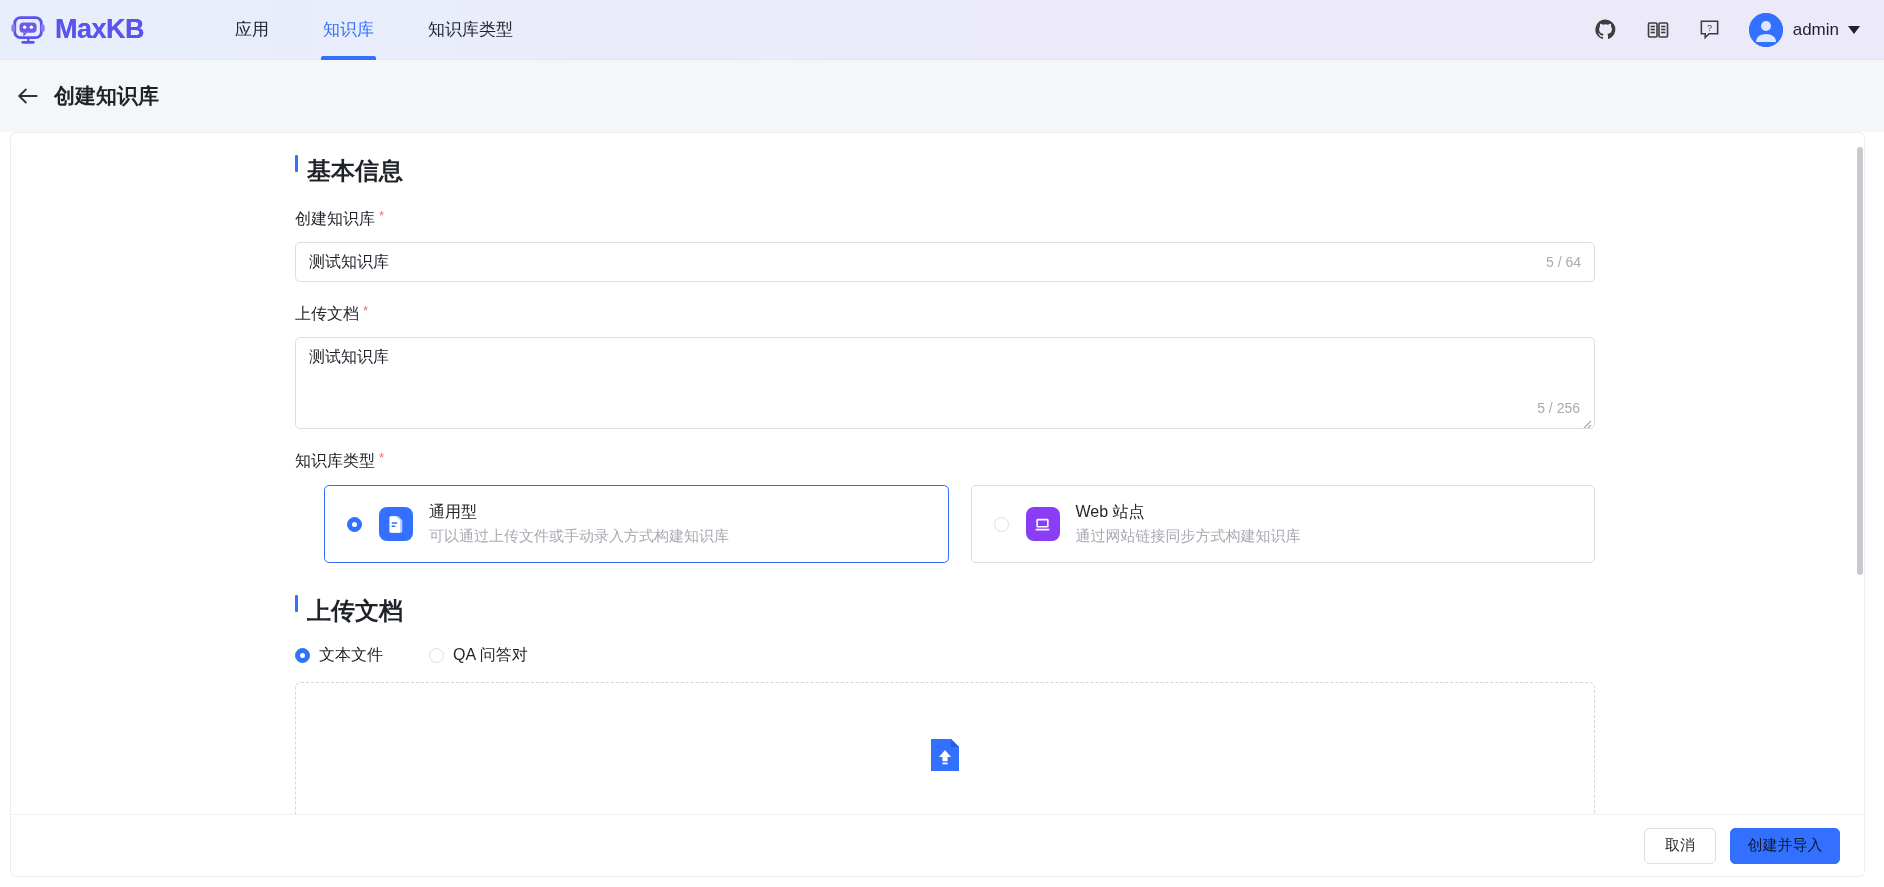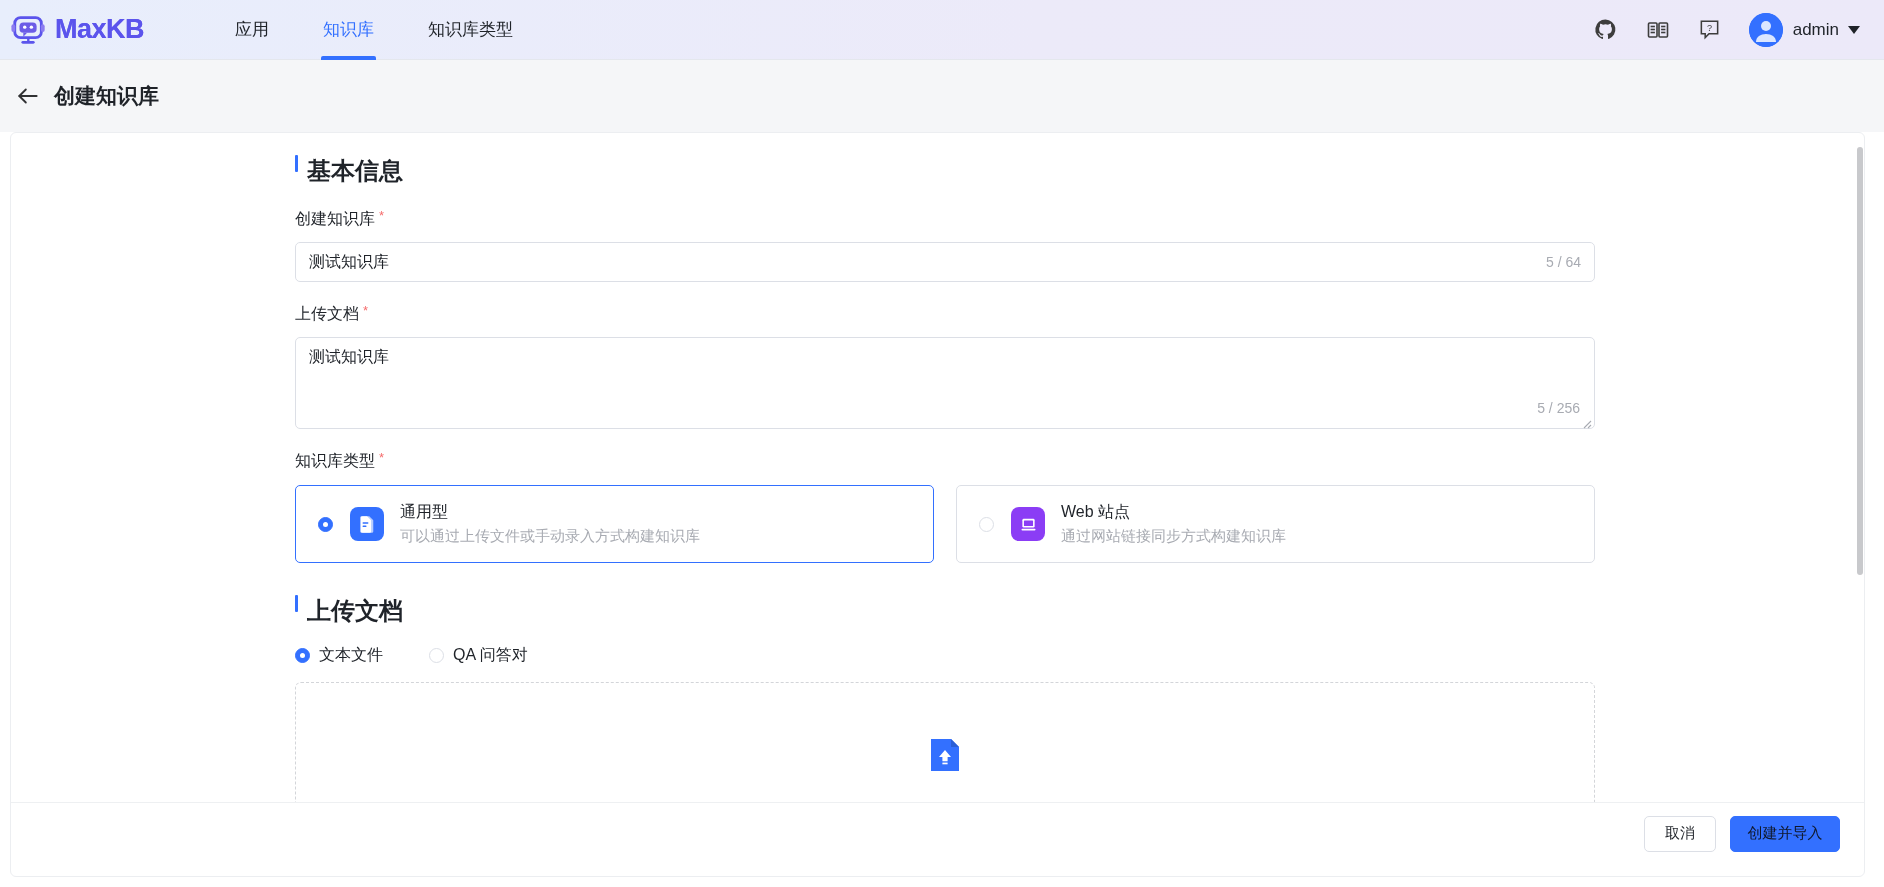--- a/index.html
+++ b/index.html
@@ -112,21 +112,21 @@
     cursor: nwse-resize; color: #a8abb2;
   }
 
   
   .type-row { display: flex; gap: 22px; margin-top: 13px; }
   .type-card {
     flex: 1; height: 78px; border: 1px solid #dcdfe6; border-radius: 5px;
     display: flex; align-items: center; padding: 0 22px; cursor: pointer;
     background: #fff;
   }
-  .type-card.selected { border-color: #3370ff; }
+  .type-card.selected { border-color: #3370ff; margin-left: 29px; }
   .radio-outer {
     width: 15px; height: 15px; border-radius: 50%; border: 1px solid #dcdfe6;
     background: #fff; flex: none; display: flex; align-items: center; justify-content: center;
   }
   .radio-outer.on { border-color: #3370ff; background: #3370ff; }
   .radio-dot { width: 5px; height: 5px; border-radius: 50%; background: #fff; }
   .type-icon {
     width: 34px; height: 34px; border-radius: 8px; margin-left: 17px; flex: none;
     display: flex; align-items: center; justify-content: center;
   }
@@ -158,21 +158,21 @@
   .scrollbar-track {
     position: absolute; top: 0; right: 0; width: 8px; height: 745px; background: transparent;
   }
   .scrollbar-thumb {
     position: absolute; top: 14px; left: 1px; width: 6px; height: 428px;
     background: #c8c9cc; border-radius: 3px; cursor: pointer;
   }
 
   
   .footer {
-    position: absolute; left: 0; bottom: 12px; width: 1855px; height: 62px;
+    position: absolute; left: 0; bottom: 0; width: 1855px; height: 62px;
     background: #fff; border-top: 1px solid #eef0f2;
     display: flex; align-items: center; justify-content: flex-end; padding-right: 26px;
   }
   .btn {
     height: 36px; border-radius: 5px; font-size: 15px;
     display: flex; align-items: center; justify-content: center; cursor: pointer;
   }
   .btn-cancel {
     min-width: 72px; padding: 0 18px; border: 1px solid #dcdfe6; color: #1f2329; background: #fff;
   }

